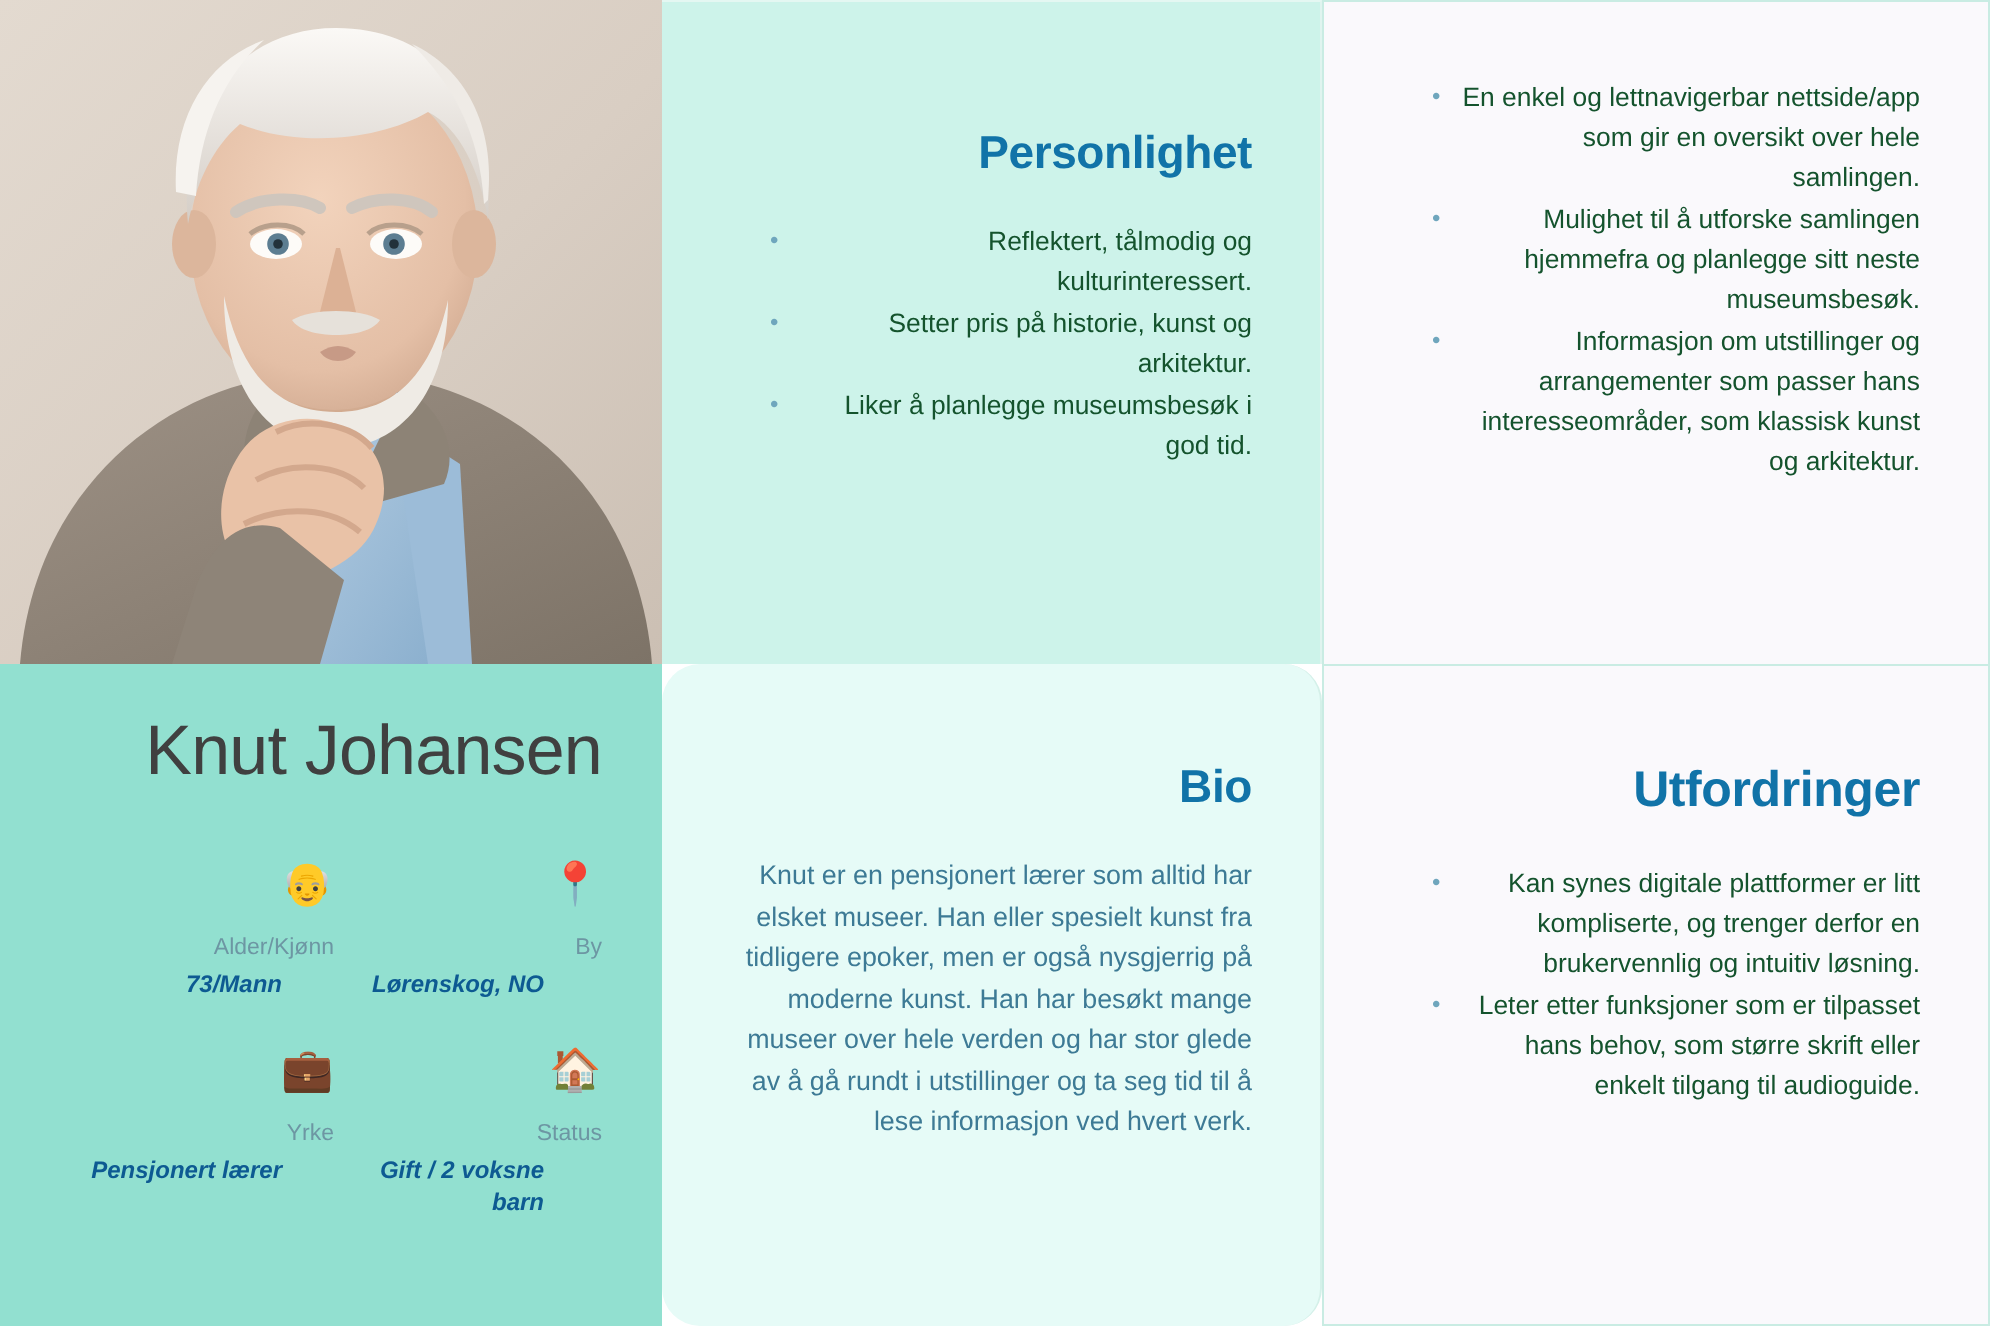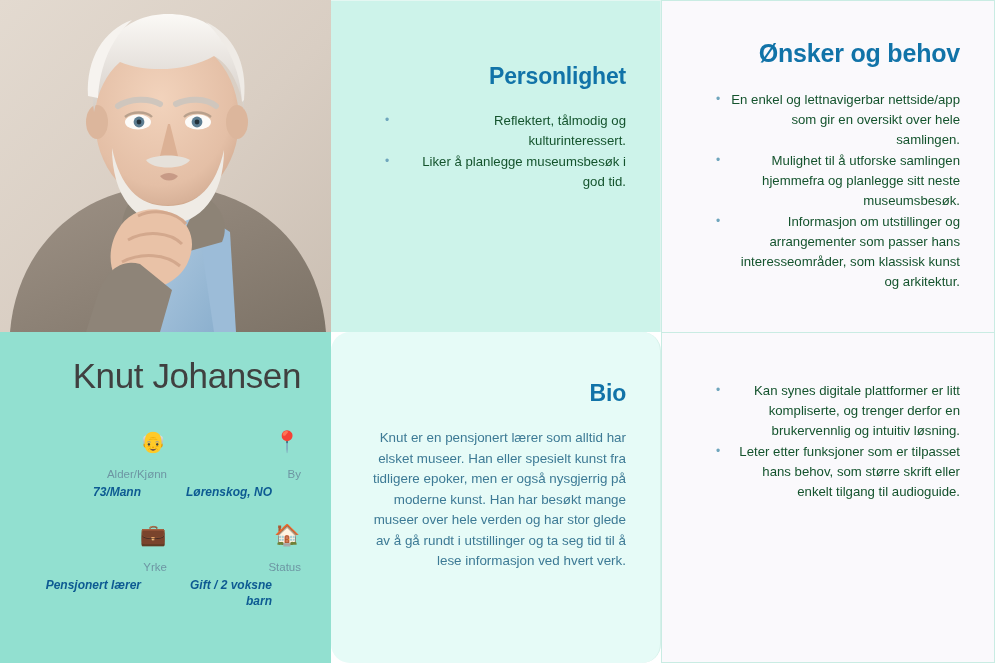--- a/index.html
+++ b/index.html
@@ -242,26 +242,26 @@
       <path d="M122 262 C142 252 166 254 180 266" stroke="#d3a88d" stroke-width="3" fill="none"></path>
 
       <path d="M96 300 C104 272 120 258 140 264 L172 290 L160 332 L86 332 Z" fill="#8e8478"></path>
     </svg>
   </div>
 
   <section class="panel panel-mint-top">
     <h2 class="panel-title">Personlighet</h2>
     <ul class="bullets">
       <li>Reflektert, tålmodig og kulturinteressert.</li>
+      <li>Setter pris på historie, kunst og arkitektur.</li>
       <li>Liker å planlegge museumsbesøk i god tid.</li>
     </ul>
   </section>
 
   <section class="panel panel-white panel-white-top">
-    <h2 class="panel-title lg">Ønsker og behov</h2>
     <ul class="bullets">
       <li>En enkel og lettnavigerbar nettside/app som gir en oversikt over hele samlingen.</li>
       <li>Mulighet til å utforske samlingen hjemmefra og planlegge sitt neste museumsbesøk.</li>
       <li>Informasjon om utstillinger og arrangementer som passer hans interesseområder, som klassisk kunst og arkitektur.</li>
     </ul>
   </section>
 
   <section class="identity-cell">
     <h1 class="persona-name">Knut Johansen</h1>
     <div class="stat-grid">
@@ -292,19 +292,20 @@
 
     </div>
   </section>
 
   <section class="panel panel-mint-bottom">
     <h2 class="panel-title">Bio</h2>
     <p class="bio-text">Knut er en pensjonert lærer som alltid har elsket museer. Han eller spesielt kunst fra tidligere epoker, men er også nysgjerrig på moderne kunst. Han har besøkt mange museer over hele verden og har stor glede av å gå rundt i utstillinger og ta seg tid til å lese informasjon ved hvert verk.</p>
   </section>
 
   <section class="panel panel-white panel-white-bottom">
+    <h2 class="panel-title lg">Utfordringer</h2>
     <ul class="bullets">
       <li>Kan synes digitale plattformer er litt kompliserte, og trenger derfor en brukervennlig og intuitiv løsning.</li>
       <li>Leter etter funksjoner som er tilpasset hans behov, som større skrift eller enkelt tilgang til audioguide.</li>
     </ul>
   </section>
 
 </div>
 
 </body></html>

